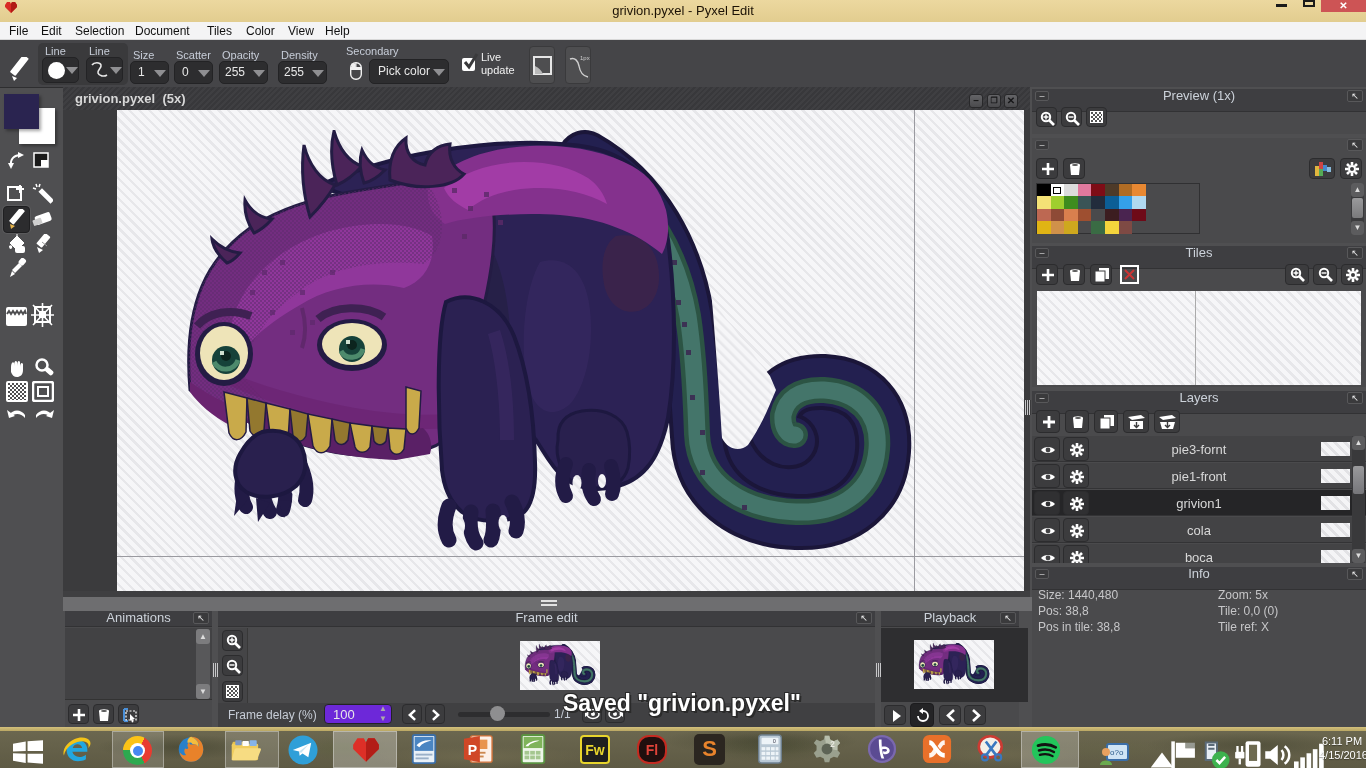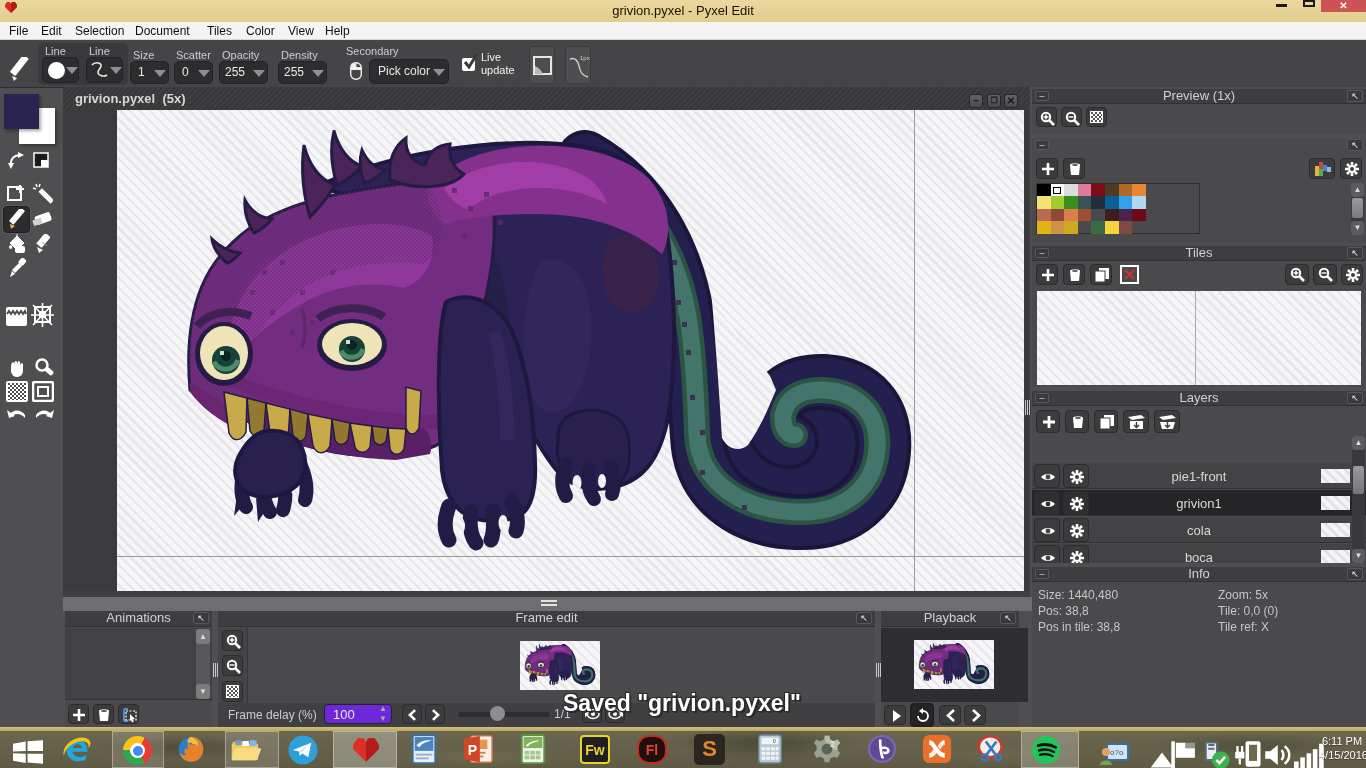--- a/index.html
+++ b/index.html
@@ -47,21 +47,21 @@
   #gridv { position:absolute; left:797px; top:0; width:1px; height:481px; background:#9a9aa0; }
   #gridh { position:absolute; left:0; top:446px; width:907px; height:1px; background:#9a9aa0; }
 
   #bstrip { position:absolute; left:63px; top:591px; width:967px; height:6px; background:#3f3f41; }
   #hsplit { position:absolute; left:63px; top:597px; width:1303px; height:14px; background:#6e6e70; }
   #hsplit .grip { position:absolute; left:478px; top:3px; width:16px; height:8px;
      background:repeating-linear-gradient(#fff 0 2px, #6e6e70 2px 4px); opacity:.8; }
 
   
   .panel { position:absolute; background:#4a4a4c; }
-  .phead { position:absolute; left:0; top:0; width:100%; height:15px;
+  .phead { position:absolute; left:0; top:0; width:100%; height:23px;
      background:#3e3e41; border-bottom:1px solid #323234;
      color:#ccd2da; font-size:13px; text-align:center; line-height:14px; }
   .pmin { position:absolute; left:3px; top:2px; width:14px; height:10px; background:#3a3a3c;
      border:1px solid #58585a; border-radius:2px; color:#ddd; font-size:9px; line-height:8px; text-align:center;}
   .parr { position:absolute; right:3px; top:1px; width:16px; height:12px; background:#3a3a3c;
      border:1px solid #58585a; border-radius:2px; color:#eee; font-size:9px; line-height:11px; text-align:center;}
   .pbtn { position:absolute; background:#3c3c3e; border:1px solid #2c2c2e; border-radius:4px; }
   .stripes { background:repeating-linear-gradient(45deg,#f6f6f8 0 4.5px,#e7e7ea 4.5px 7px); }
 
   
@@ -657,20 +657,38 @@
         </svg>
     </div>
     <div class="pbtn" style="left:122px;top:19px;width:26px;height:23px">
       <svg class="abs" style="left:3px;top:3px" width="19" height="16" viewBox="0 0 19 16">
           <path d="M1 3 L14 1 L18 4 L5 6 Z" fill="#fff"></path>
           <path d="M2 8 L17 8 L15 15 L4 15 Z" fill="#fff"></path>
           <path d="M9.5 8 L9.5 13 M7 11 L9.5 13.5 L12 11" stroke="#3c3c3e" stroke-width="1.4" fill="none"></path>
         </svg>
     </div>
     <div id="layerlist" class="abs" style="left:0;top:45px;width:334px;height:127px;overflow:hidden">
+        <div class="abs" style="left:0;top:0px;width:334px;height:26px;background:#434345;border-bottom:1px solid #333335">
+          <div class="pbtn" style="left:2px;top:1px;width:26px;height:24px;">
+            <svg class="abs" style="left:5px;top:7px" width="16" height="10" viewBox="0 0 16 10">
+              <path d="M1 5 C4 1 12 1 15 5 C12 9 4 9 1 5 Z" fill="#fff"></path>
+              <circle cx="8" cy="5" r="2.4" fill="#434345"></circle>
+            </svg>
+          </div>
+          <div class="pbtn" style="left:31px;top:1px;width:26px;height:24px;">
+            <svg class="abs" style="left:5px;top:4px" width="16" height="16" viewBox="0 0 16 16">
+              <circle cx="8" cy="8" r="3" fill="none" stroke="#fff" stroke-width="2"></circle>
+              <g stroke="#fff" stroke-width="2.6">
+                <path d="M8 1 L8 4 M8 12 L8 15 M1 8 L4 8 M12 8 L15 8 M3 3 L5.2 5.2 M10.8 10.8 L13 13 M13 3 L10.8 5.2 M5.2 10.8 L3 13"></path>
+              </g>
+            </svg>
+          </div>
+          <div class="abs" style="left:60px;top:6px;width:214px;text-align:center;font-size:13px;color:#d8d8d8">pie3-fornt</div>
+          <div class="abs" style="left:289px;top:6px;width:29px;height:14px;background:repeating-linear-gradient(45deg,#f4f4f6 0 4px,#e2e2e5 4px 7px)"></div>
+        </div>
         <div class="abs" style="left:0;top:27px;width:334px;height:26px;background:#434345;border-bottom:1px solid #333335">
           <div class="pbtn" style="left:2px;top:1px;width:26px;height:24px;">
             <svg class="abs" style="left:5px;top:7px" width="16" height="10" viewBox="0 0 16 10">
               <path d="M1 5 C4 1 12 1 15 5 C12 9 4 9 1 5 Z" fill="#fff"></path>
               <circle cx="8" cy="5" r="2.4" fill="#434345"></circle>
             </svg>
           </div>
           <div class="pbtn" style="left:31px;top:1px;width:26px;height:24px;">
             <svg class="abs" style="left:5px;top:4px" width="16" height="16" viewBox="0 0 16 16">
               <circle cx="8" cy="8" r="3" fill="none" stroke="#fff" stroke-width="2"></circle>

